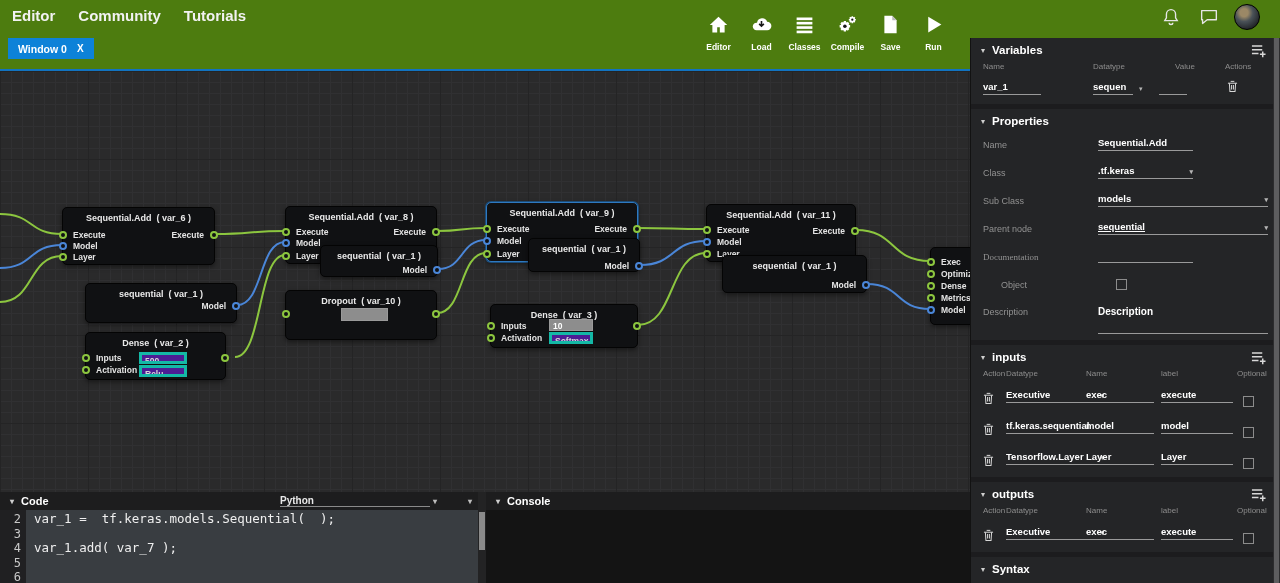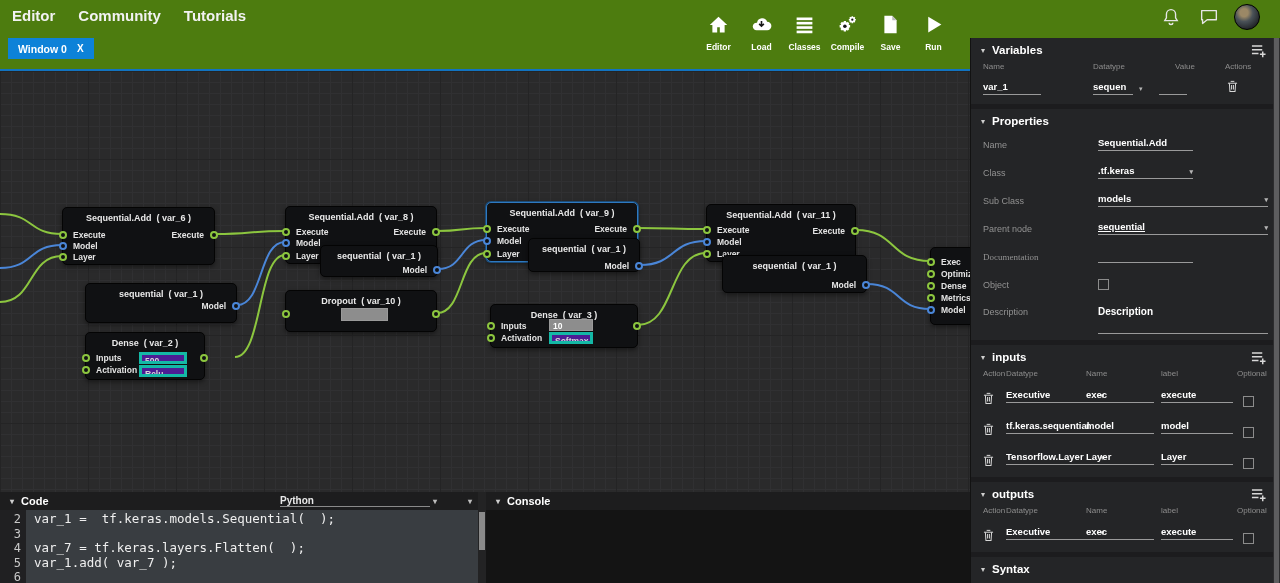--- a/index.html
+++ b/index.html
@@ -189,21 +189,21 @@
         <div class="ntitle">Sequential.Add  ( var_6 )</div>
         <span class="port" style="top: 23px; border-color: rgb(140, 198, 63); left: -4px;"></span>
         <span class="plabel" style="top: 22px; left: 10px;">Execute</span>
         <span class="port" style="top: 34px; border-color: rgb(74, 134, 216); left: -4px;"></span>
         <span class="plabel" style="top: 33px; left: 10px;">Model</span>
         <span class="port" style="top: 45px; border-color: rgb(140, 198, 63); left: -4px;"></span>
         <span class="plabel" style="top: 44px; left: 10px;">Layer</span>
         <span class="port" style="top: 23px; border-color: rgb(140, 198, 63); right: -4px;"></span>
         <span class="plabel" style="top: 22px; right: 10px;">Execute</span>
       </div>
-      <div class="node" style="left: 85px; top: 261px; width: 120px; height: 48px;">
+      <div class="node" style="left: 85px; top: 261px; width: 141px; height: 48px;">
         <div class="ntitle">Dense  ( var_2 )</div>
         <span class="port" style="top: 21px; border-color: rgb(140, 198, 63); left: -4px;"></span>
         <span class="plabel" style="top: 20px; left: 10px;">Inputs</span>
         <span class="port" style="top: 33px; border-color: rgb(140, 198, 63); left: -4px;"></span>
         <span class="plabel" style="top: 32px; left: 10px;">Activation</span>
         <span class="port" style="top: 21px; border-color: rgb(140, 198, 63); right: -4px;"></span>
         <div class="nfield dark" style="left: 53px; top: 19px; width: 48px; height: 12px;">500</div>
         <div class="nfield dark" style="left: 53px; top: 32px; width: 48px; height: 12px;">Relu</div>
       </div>
       <div class="node" style="left: 285px; top: 135px; width: 152px; height: 58px;">
@@ -215,21 +215,21 @@
         <span class="port" style="top: 45px; border-color: rgb(140, 198, 63); left: -4px;"></span>
         <span class="plabel" style="top: 44px; left: 10px;">Layer</span>
         <span class="port" style="top: 21px; border-color: rgb(140, 198, 63); right: -4px;"></span>
         <span class="plabel" style="top: 20px; right: 10px;">Execute</span>
       </div>
       <div class="node" style="left: 320px; top: 174px; width: 118px; height: 32px;">
         <div class="ntitle">sequential  ( var_1 )</div>
         <span class="port" style="top: 20px; border-color: rgb(74, 134, 216); right: -4px;"></span>
         <span class="plabel" style="top: 19px; right: 10px;">Model</span>
       </div>
-      <div class="node" style="left: 285px; top: 219px; width: 152px; height: 42px;">
+      <div class="node" style="left: 285px; top: 219px; width: 152px; height: 50px;">
         <div class="ntitle">Dropout  ( var_10 )</div>
         <span class="port" style="top: 19px; border-color: rgb(140, 198, 63); left: -4px;"></span>
         <span class="port" style="top: 19px; border-color: rgb(140, 198, 63); right: -4px;"></span>
         <div class="nfield light" style="left: 55px; top: 17px; width: 47px; height: 13px;"></div>
       </div>
       <div class="node selected" style="left: 486px; top: 131px; width: 152px; height: 60px;">
         <div class="ntitle">Sequential.Add  ( var_9 )</div>
         <span class="port" style="top: 22px; border-color: rgb(140, 198, 63); left: -4px;"></span>
         <span class="plabel" style="top: 21px; left: 10px;">Execute</span>
         <span class="port" style="top: 34px; border-color: rgb(74, 134, 216); left: -4px;"></span>
@@ -293,21 +293,21 @@
     <span id="code-head-caret" class="hcaret">▾</span>
   </div>
   <div id="code-body">
     <div id="gutter">
         <div>2</div>
         <div>3</div>
         <div>4</div>
         <div>5</div>
         <div>6</div>
       </div>
-    <div id="codelines"><div>var_1 =  tf.keras.models.Sequential(  );</div><div> </div><div>var_7 = tf.keras.layers.Flatten(  );</div><div>var_1.add( var_7 );</div><div> </div></div>
+    <div id="codelines"><div>var_1 =  tf.keras.models.Sequential(  );</div><div> </div><div>var_1.add( var_7 );</div><div> </div></div>
   </div>
   <div id="code-scroll">
       <div class="thumb"></div>
     </div>
 
   <div id="console-head" class="bpanel-head">
     <span class="tri">▾</span>
     <span>Console</span>
   </div>
   <div id="console-body"></div>
@@ -369,21 +369,21 @@
             <span class="ufield" style="width: 170px; position: absolute; left: 127px; top: 4px;">models<span class="fcaret">▾</span></span>
           </div>
           <div class="prow" style="height: 28px;">
             <span class="plab">Parent node</span>
             <span class="ufield" style="width: 170px; position: absolute; left: 127px; top: 4px; text-decoration: underline;">sequential<span class="fcaret">▾</span></span>
           </div>
           <div class="prow" style="height: 28px; font-family: Liberation Serif, serif;">
             <span class="plab">Documentation</span>
             <span class="ufield" style="width: 95px; position: absolute; left: 127px; top: 4px;"></span>
           </div>
-          <div class="prow" style="height: 27px;">
+          <div class="prow" style="height: 27px; margin-left: 18px;">
             <span class="plab">Object</span>
             <span class="cbx" style="position: absolute; left: 127px; top: 6px;"></span>
           </div>
           <div class="prow" style="height: 40px;">
             <span class="plab">Description</span>
             <span class="desc-val" style="position: absolute; left: 127px; top: 6px;">Description</span>
             <span class="ufield" style="width: 170px; position: absolute; left: 127px; top: 20px;"></span>
           </div>
         </div>
     </div>

